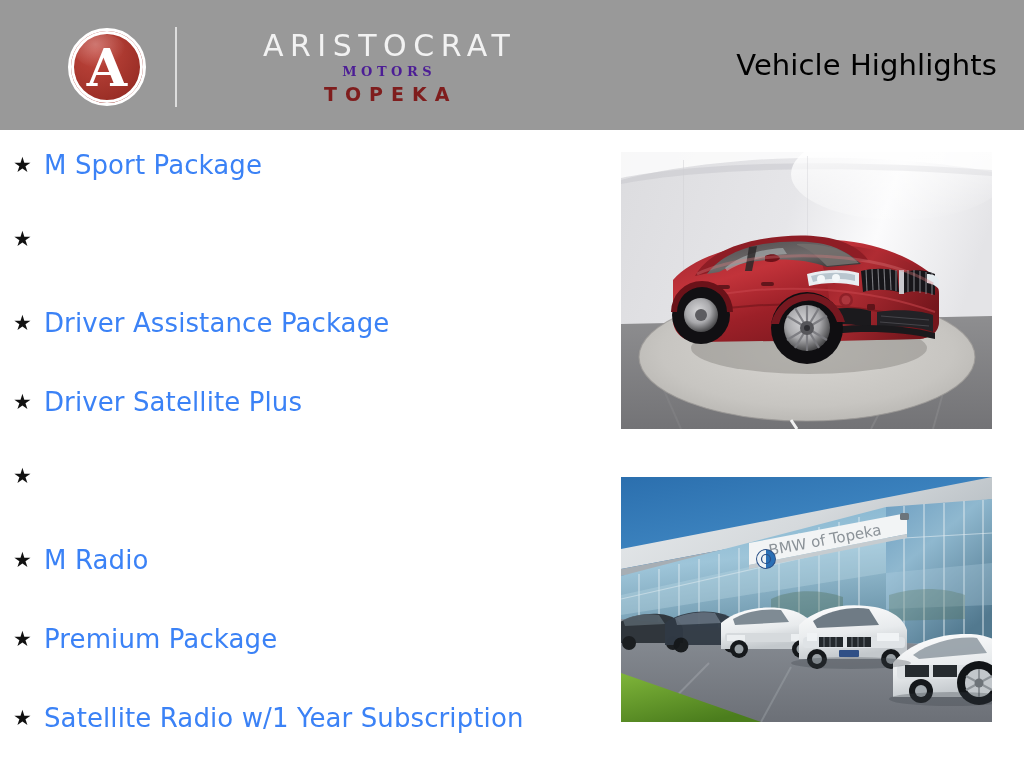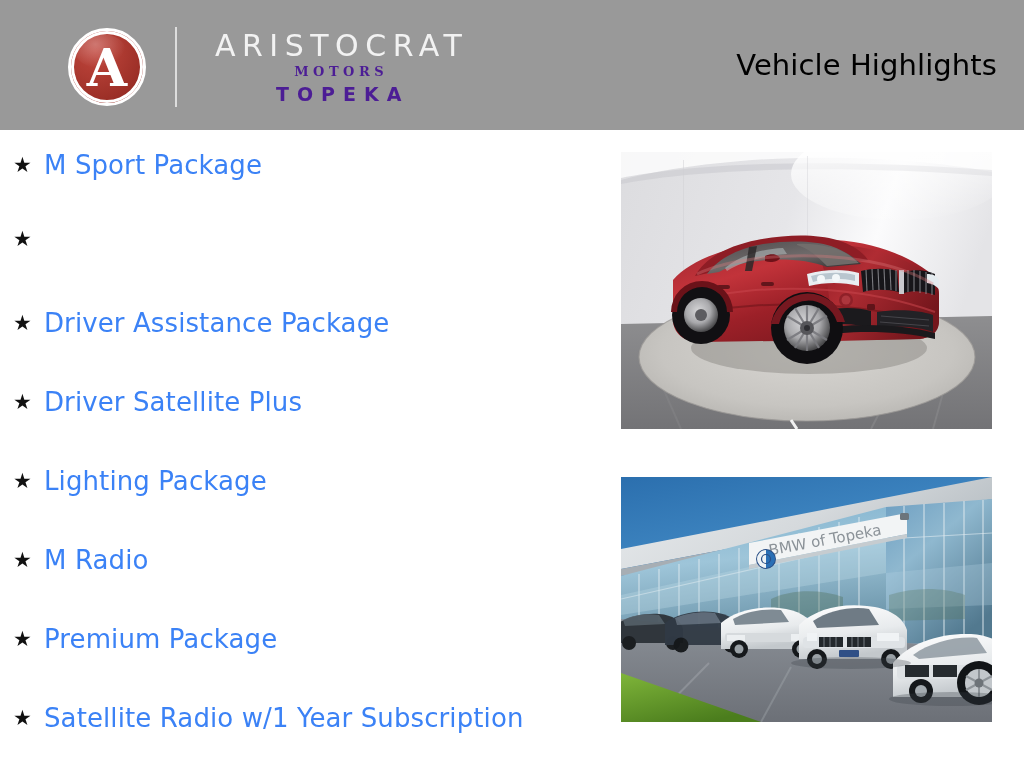--- a/index.html
+++ b/index.html
@@ -78,20 +78,21 @@
     margin-right: 32px;
     opacity: 0.92;
   }
 
   .brand-words {
     display: flex;
     flex-direction: column;
     align-items: center;
     justify-content: center;
     padding-top: 2px;
+    margin-left: 48px;
   }
   .brand-line1 {
     font-size: 30px;
     letter-spacing: 6.5px;
     color: #f2f2f2;
     font-weight: 400;
     line-height: 1.05;
     text-indent: 6px;
   }
   .brand-line2 {
@@ -100,21 +101,21 @@
     letter-spacing: 4.5px;
     color: #4c1d95;
     font-weight: 700;
     line-height: 1.5;
     margin-top: 1px;
     text-indent: 5px;
   }
   .brand-line3 {
     font-size: 19px;
     letter-spacing: 8px;
-    color: #4c1d95;
+    color: #7f1d1d;
     font-weight: 700;
     line-height: 1.25;
     margin-top: 1px;
     text-indent: 8px;
   }
 
   .header-title {
     position: absolute;
     right: 27px;
     top: 48px;
@@ -216,21 +217,20 @@
       <span class="feature-label">Driver Assistance Package</span>
     </div>
 
     <div class="feature-row">
       <span class="feature-star">★</span>
       <span class="feature-label">Driver Satellite Plus</span>
     </div>
 
     <div class="feature-row">
       <span class="feature-star">★</span>
-      <span class="feature-label">Lighting Package</span>
     </div>
 
     <div class="feature-row">
       <span class="feature-star">★</span>
       <span class="feature-label">M Radio</span>
     </div>
 
     <div class="feature-row">
       <span class="feature-star">★</span>
       <span class="feature-label">Premium Package</span>

